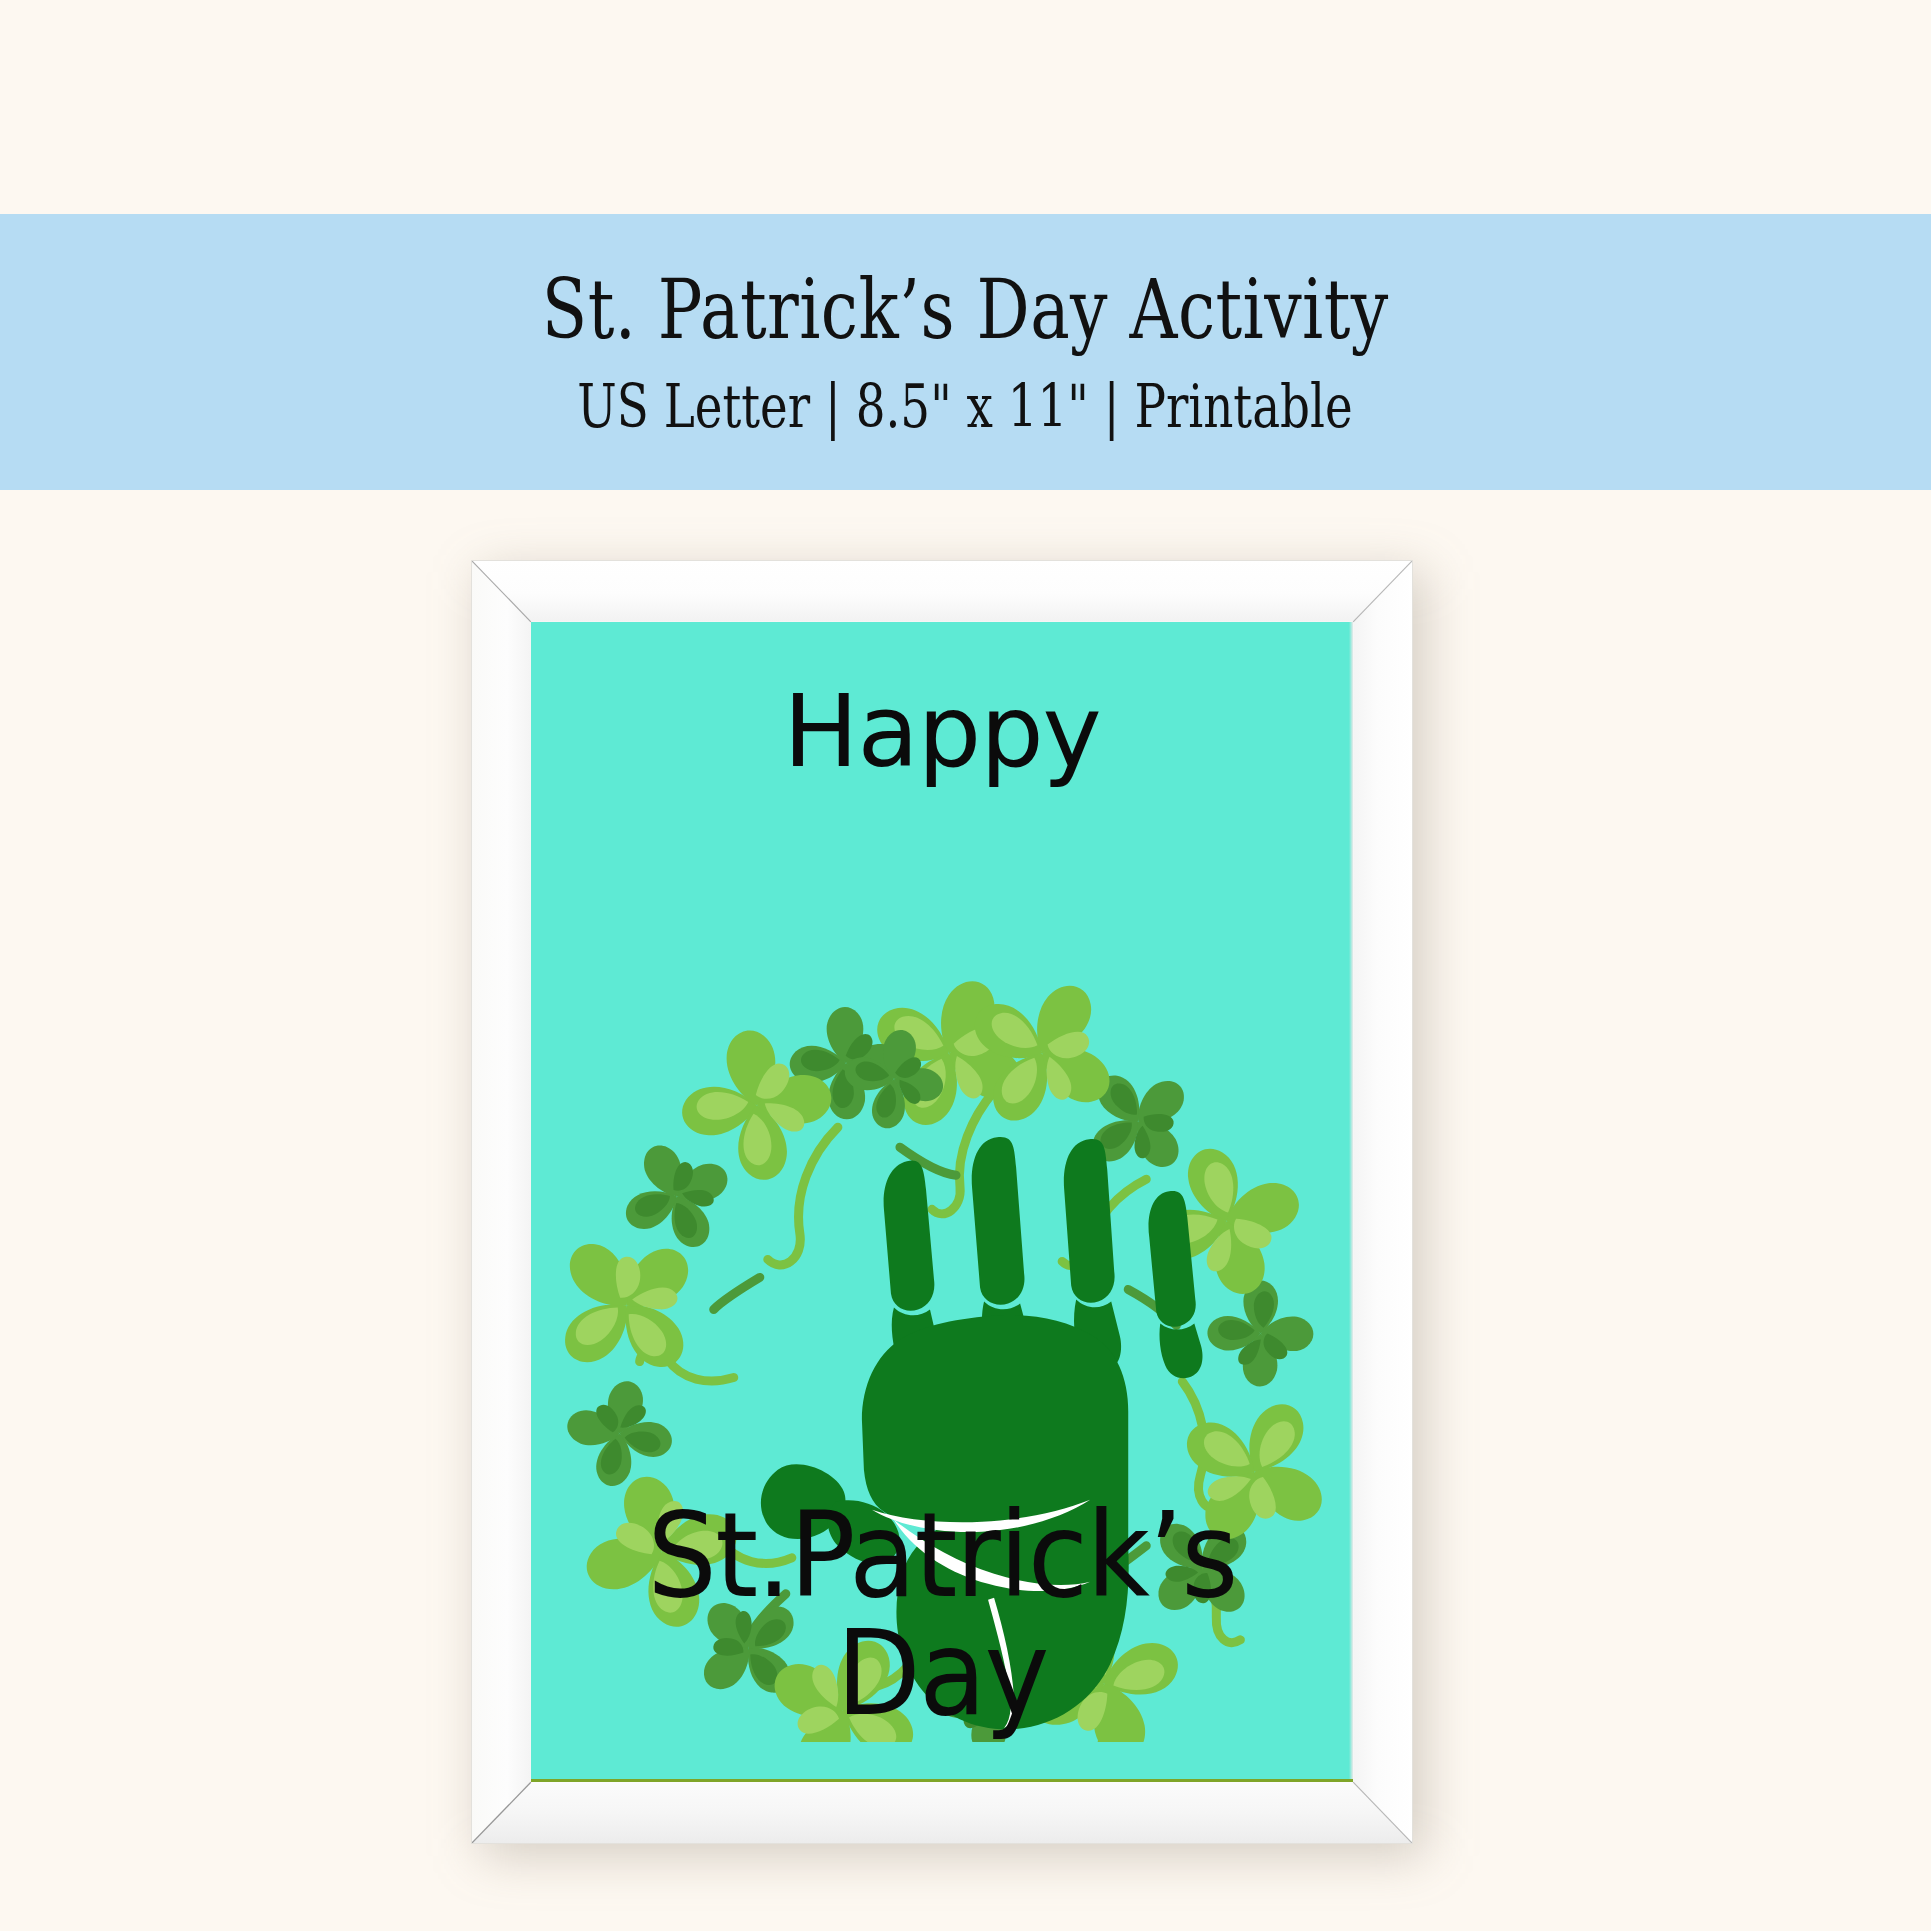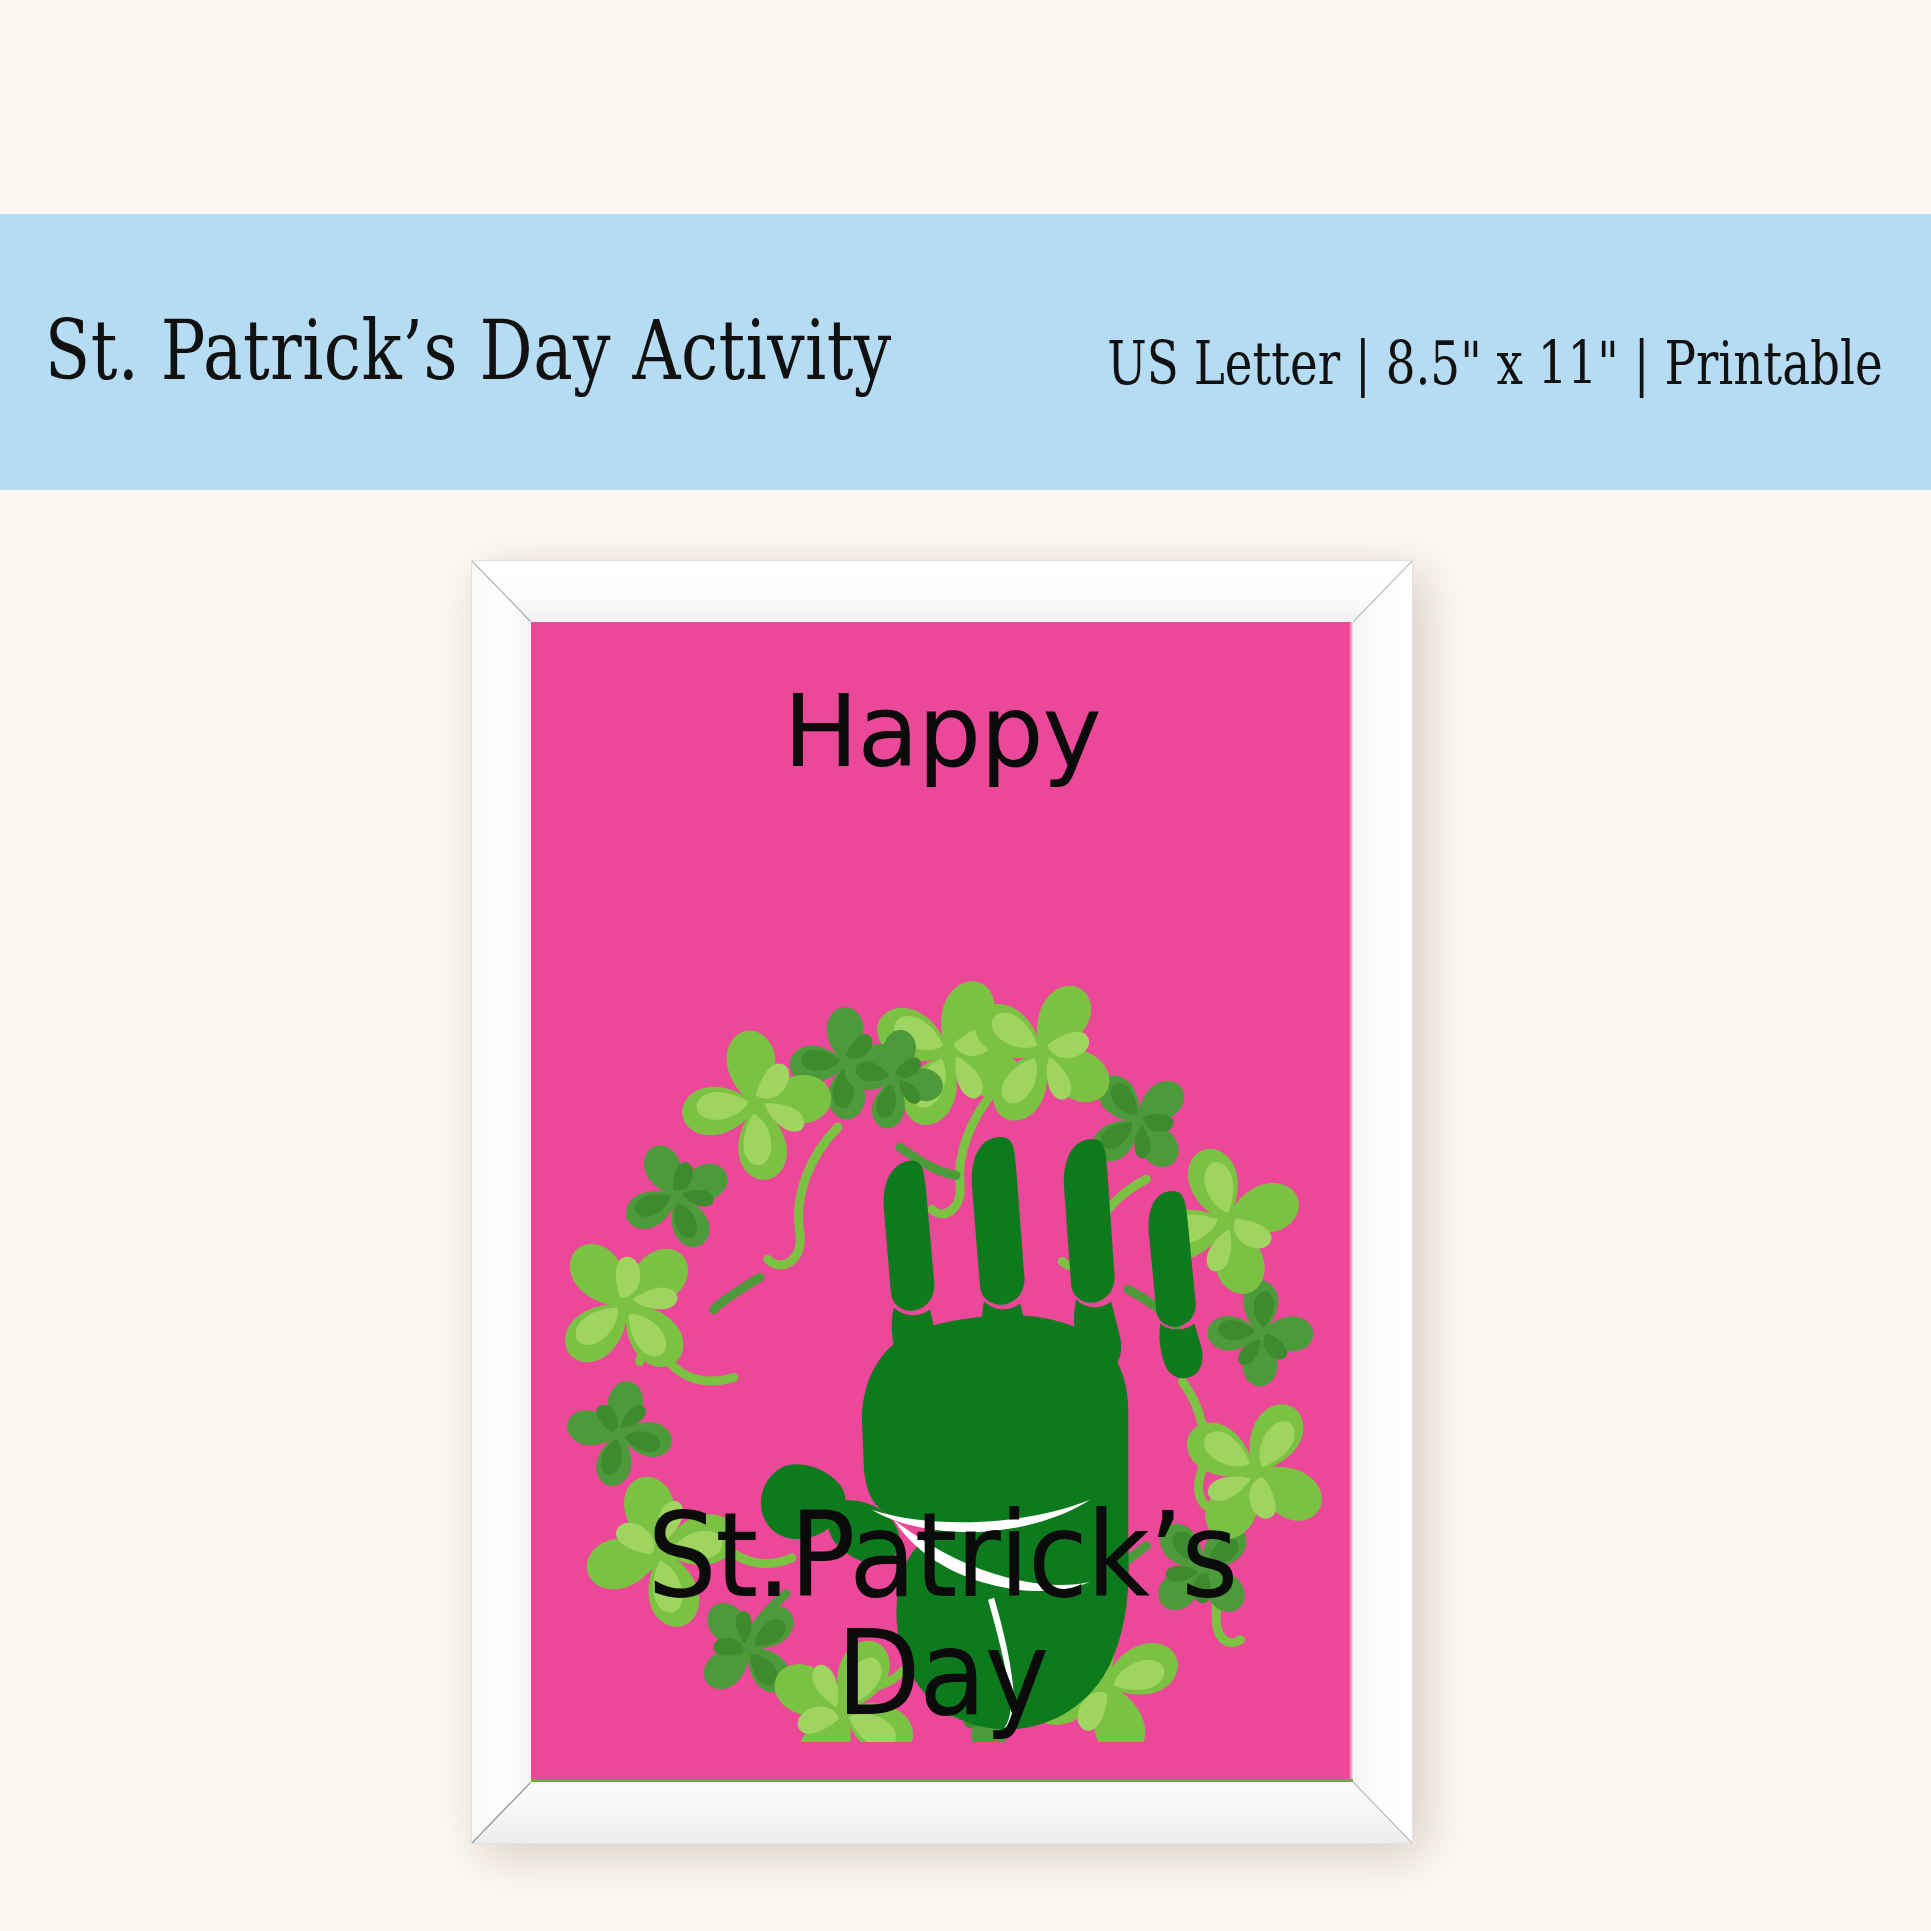--- a/index.html
+++ b/index.html
@@ -9,21 +9,21 @@
     font-family:"Liberation Sans", sans-serif;
     overflow:hidden;
     position:relative;
   }
   #stage{position:absolute;inset:0;width:1931px;height:1931px;background:#FDF8F1;}
 
   
   .banner{
     position:absolute;left:0;top:214px;width:1931px;height:276px;
     background:#B6DCF3;
-    display:flex;flex-direction:row;align-items:center;justify-content:center;
+    display:flex;flex-direction:column;align-items:center;justify-content:center;
     box-sizing:border-box;
   }
   .banner-title{
     font-family:"DejaVu Serif", serif;
     font-weight:400;
     font-size:83px;
     line-height:1;
     color:#111111;
     letter-spacing:0.5px;
     transform:scaleX(0.80);
@@ -63,21 +63,21 @@
     left:60px;top:62px;right:60px;bottom:62px;
     background:#FFFFFF;
     box-shadow:
       inset 0 2.9px 4.8px -1.9px rgba(90,90,95,0.75),
       inset 2.9px 0 3.9px -1.9px rgba(120,130,145,0.45),
       inset -2.9px 0 3.9px -1.9px rgba(120,125,130,0.55),
       inset 0 -1.9px 2.9px -1px rgba(130,140,120,0.40);
     overflow:hidden;
   }
   .poster{
-    position:absolute;inset:0;background:#ec4899;
+    position:absolute;inset:0;background:#5eead4;
     display:block;
   }
   .poster-greenline{
     position:absolute;left:0;right:0;bottom:0;height:2.9px;background:#7FA528;
   }
   .poster-rightedge{
     position:absolute;top:0;bottom:0;right:0;width:3.9px;
     background:linear-gradient(90deg,rgba(255,255,255,0) 0%, #E9E9E9 100%);
   }
 

